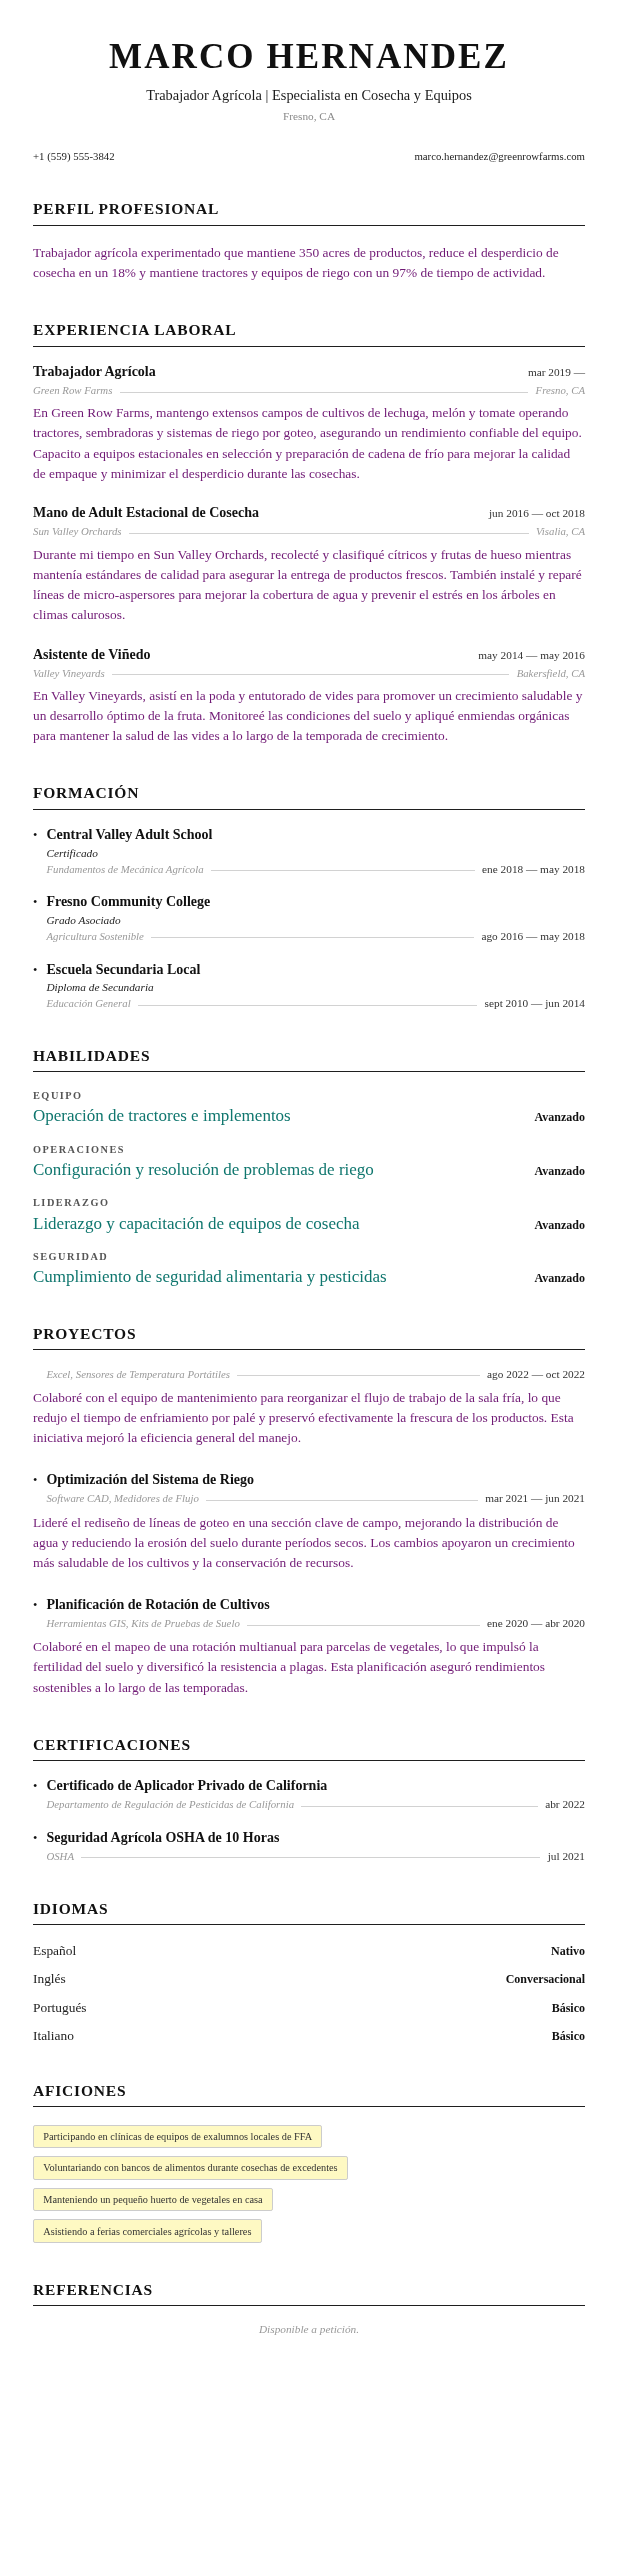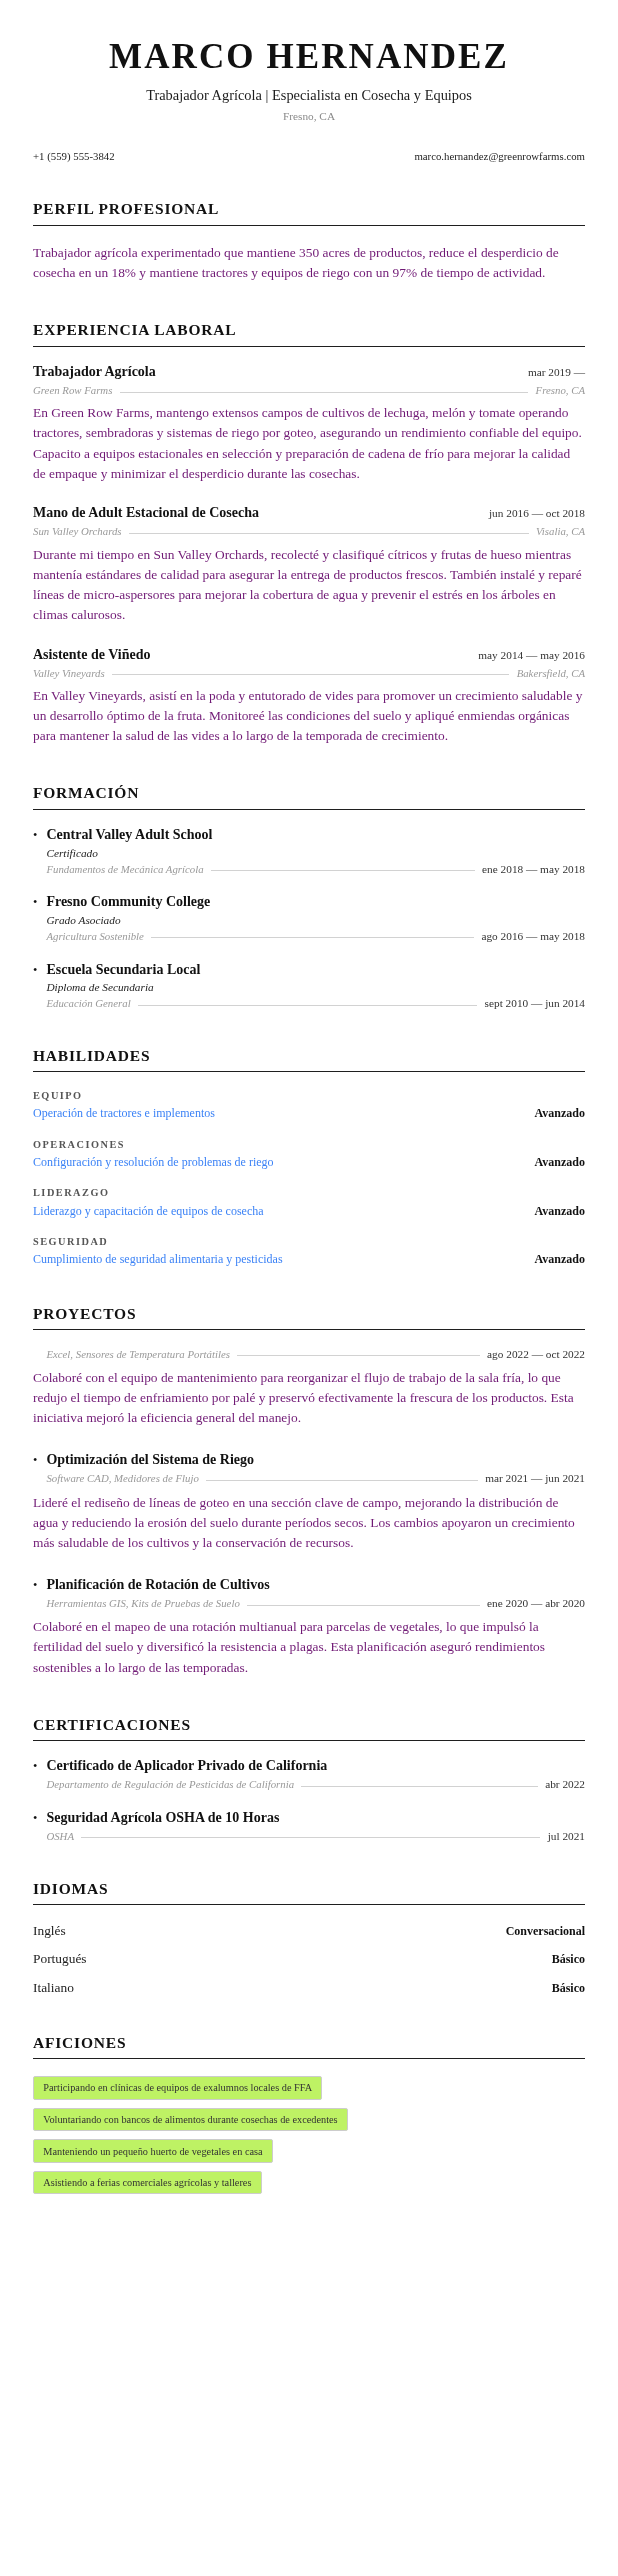--- a/index.html
+++ b/index.html
@@ -129,37 +129,37 @@
     letter-spacing: 1.5px;
     color: #555;
     font-weight: 700;
   }
   .skill-row {
     display: flex;
     justify-content: space-between;
     align-items: baseline;
     margin-top: 5.2px;
   }
-  .skill-name { font-size: 12px; color: #3b82f6; }
+  .skill-name { font-size: 17px; color: #0f766e; }
   .level { font-size: 12px; font-weight: 700; color: #111; white-space: nowrap; }
 
   
   .lang-row {
     display: flex;
     justify-content: space-between;
     align-items: baseline;
     margin-top: 12.4px;
   }
   .lang-row:first-of-type { margin-top: 0; }
   .lang-name { font-size: 13.4px; color: #1c1c1c; }
 
   
   .chip {
     display: table;
-    background: #bef264;
+    background: #fef9c3;
     border: 0.5px solid #cccccc;
     border-radius: 2.1px;
     padding: 5.2px 9.3px;
     font-size: 10.3px;
     color: #333;
     margin-top: 8.2px;
   }
   .chip:first-of-type { margin-top: 0; }
 
   
@@ -377,20 +377,24 @@
         <span class="leader"></span>
         <span class="dates">jul 2021</span>
       </div>
     </div>
   </section>
 
   <section class="section">
     <h2 class="section-heading">IDIOMAS</h2>
 
     <div class="lang-row">
+      <span class="lang-name">Español</span>
+      <span class="level">Nativo</span>
+    </div>
+    <div class="lang-row">
       <span class="lang-name">Inglés</span>
       <span class="level">Conversacional</span>
     </div>
     <div class="lang-row">
       <span class="lang-name">Portugués</span>
       <span class="level">Básico</span>
     </div>
     <div class="lang-row">
       <span class="lang-name">Italiano</span>
       <span class="level">Básico</span>
@@ -398,15 +402,19 @@
   </section>
 
   <section class="section">
     <h2 class="section-heading">AFICIONES</h2>
     <div class="chip">Participando en clínicas de equipos de exalumnos locales de FFA</div>
     <div class="chip">Voluntariando con bancos de alimentos durante cosechas de excedentes</div>
     <div class="chip">Manteniendo un pequeño huerto de vegetales en casa</div>
     <div class="chip">Asistiendo a ferias comerciales agrícolas y talleres</div>
   </section>
 
+  <section class="section">
+    <h2 class="section-heading">REFERENCIAS</h2>
+    <div class="ref-note">Disponible a petición.</div>
+  </section>
 
 </div>
 
 
 </body></html>

